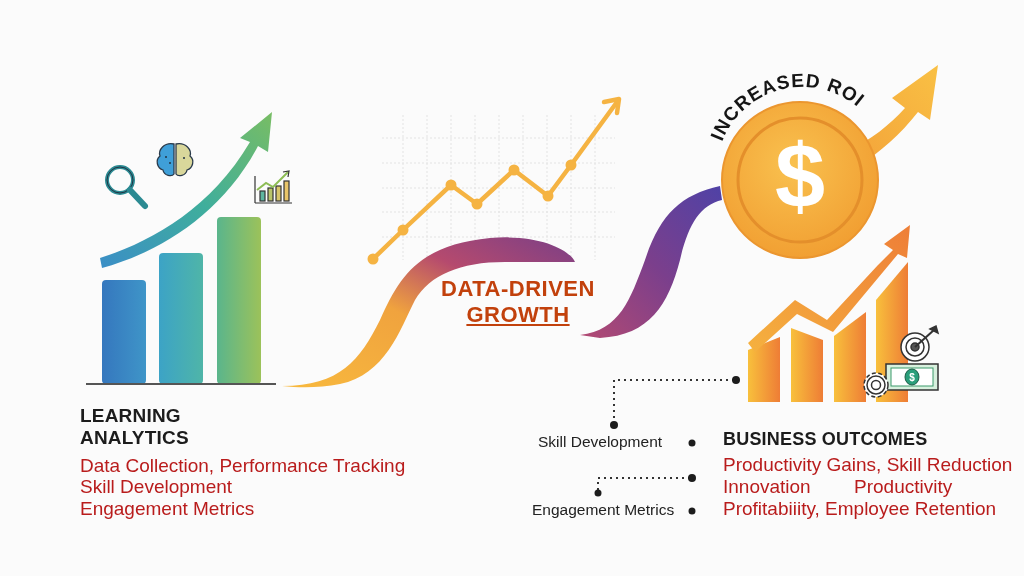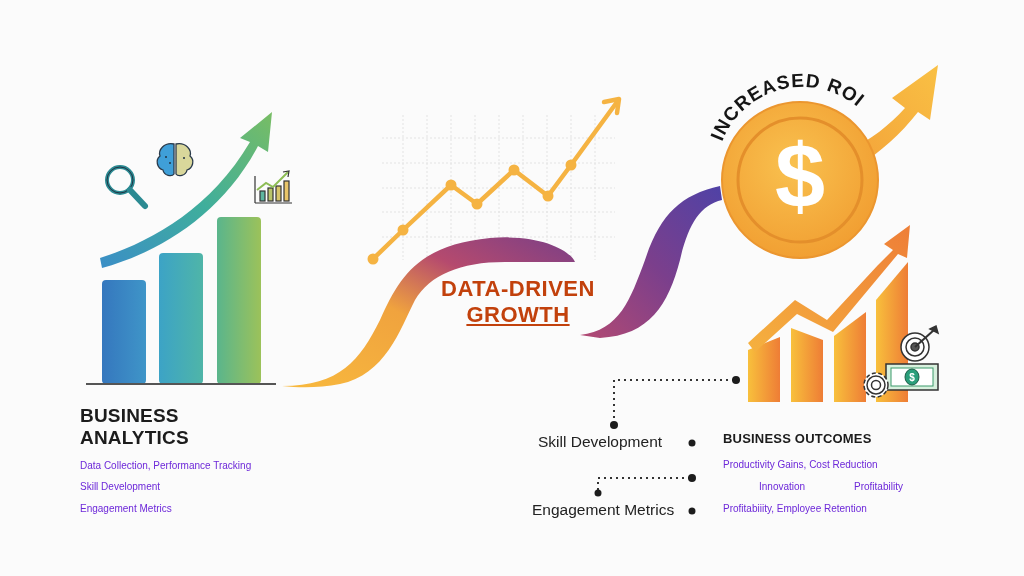--- a/index.html
+++ b/index.html
@@ -5,21 +5,21 @@
   html, body { margin: 0; padding: 0; }
   body {
     width: 1024px; height: 576px; overflow: hidden;
     background: #fbfbfb;
     font-family: "Liberation Sans", "DejaVu Sans", sans-serif;
     position: relative;
   }
   .canvas { position: absolute; left: 0; top: 0; width: 1024px; height: 576px; }
   .txt { position: absolute; color: #1c1c1c; white-space: nowrap; }
   .heading { font-weight: 700; font-size: 19px; line-height: 22px; letter-spacing: 0.2px; }
-  .body-line { font-size: 10px; line-height: 21px; color: #6d28d9; }
+  .body-line { font-size: 19px; line-height: 21px; color: #b91c1c; }
   .center-title { font-weight: 700; font-size: 22px; line-height: 25px; text-align: center; color: #c2410c; letter-spacing: 0.5px; }
   .side-label { font-size: 15.5px; color: #222; }
 </style>
 </head>
 <body>
 
 <svg class="canvas" viewBox="0 0 1024 576" xmlns="http://www.w3.org/2000/svg">
   <defs>
     <linearGradient id="barG1" x1="0" y1="0" x2="1" y2="0">
         <stop offset="0" stop-color="#3577be"></stop>
@@ -180,29 +180,29 @@
     <circle cx="614" cy="425" r="4"></circle>
     <circle cx="692" cy="443" r="3.5"></circle>
     <circle cx="692" cy="478" r="4"></circle>
     <circle cx="598" cy="493" r="3.5"></circle>
     <circle cx="692" cy="511" r="3.5"></circle>
   </g>
 </svg>
 
 <div class="txt" style="left:760px; top:126px; width:80px; text-align:center; font-size:90px; font-weight:700; color:#fff; line-height:100px;">$</div>
 
-<div class="txt heading" style="left:80px; top:405px;">BUSINESS</div>
+<div class="txt heading" style="left:80px; top:405px;">LEARNING</div>
 <div class="txt heading" style="left:80px; top:427px;text-align:right;">ANALYTICS</div>
 <div class="txt body-line" style="left:80px; top:455px;">Data Collection, Performance Tracking</div>
 <div class="txt body-line" style="left:80px; top:476px;">Skill Development</div>
 <div class="txt body-line" style="left:80px; top:498px;">Engagement Metrics</div>
 
 <div class="txt center-title" style="left:418px; top:276px; width:200px;">DATA-DRIVEN</div>
 <div class="txt center-title" style="left:418px; top:302px; width:200px;text-decoration:underline;">GROWTH</div>
 
 <div class="txt side-label" style="left:538px; top:433px;">Skill Development</div>
 <div class="txt side-label" style="left:532px; top:501px;">Engagement Metrics</div>
 
-<div class="txt heading" style="left:723px; top:428px; font-size:13px;">BUSINESS OUTCOMES</div>
-<div class="txt body-line" style="left:723px; top:454px;">Productivity Gains, Cost Reduction</div>
-<div class="txt body-line" style="left:723px; top:476px;margin-left:36px;">Innovation</div>
-<div class="txt body-line" style="left:854px; top:476px;">Profitability</div>
+<div class="txt heading" style="left:723px; top:428px; font-size:18px;">BUSINESS OUTCOMES</div>
+<div class="txt body-line" style="left:723px; top:454px;">Productivity Gains, Skill Reduction</div>
+<div class="txt body-line" style="left:723px; top:476px;">Innovation</div>
+<div class="txt body-line" style="left:854px; top:476px;">Productivity</div>
 <div class="txt body-line" style="left:723px; top:498px;">Profitabiiity, Employee Retention</div>
 
 </body></html>

